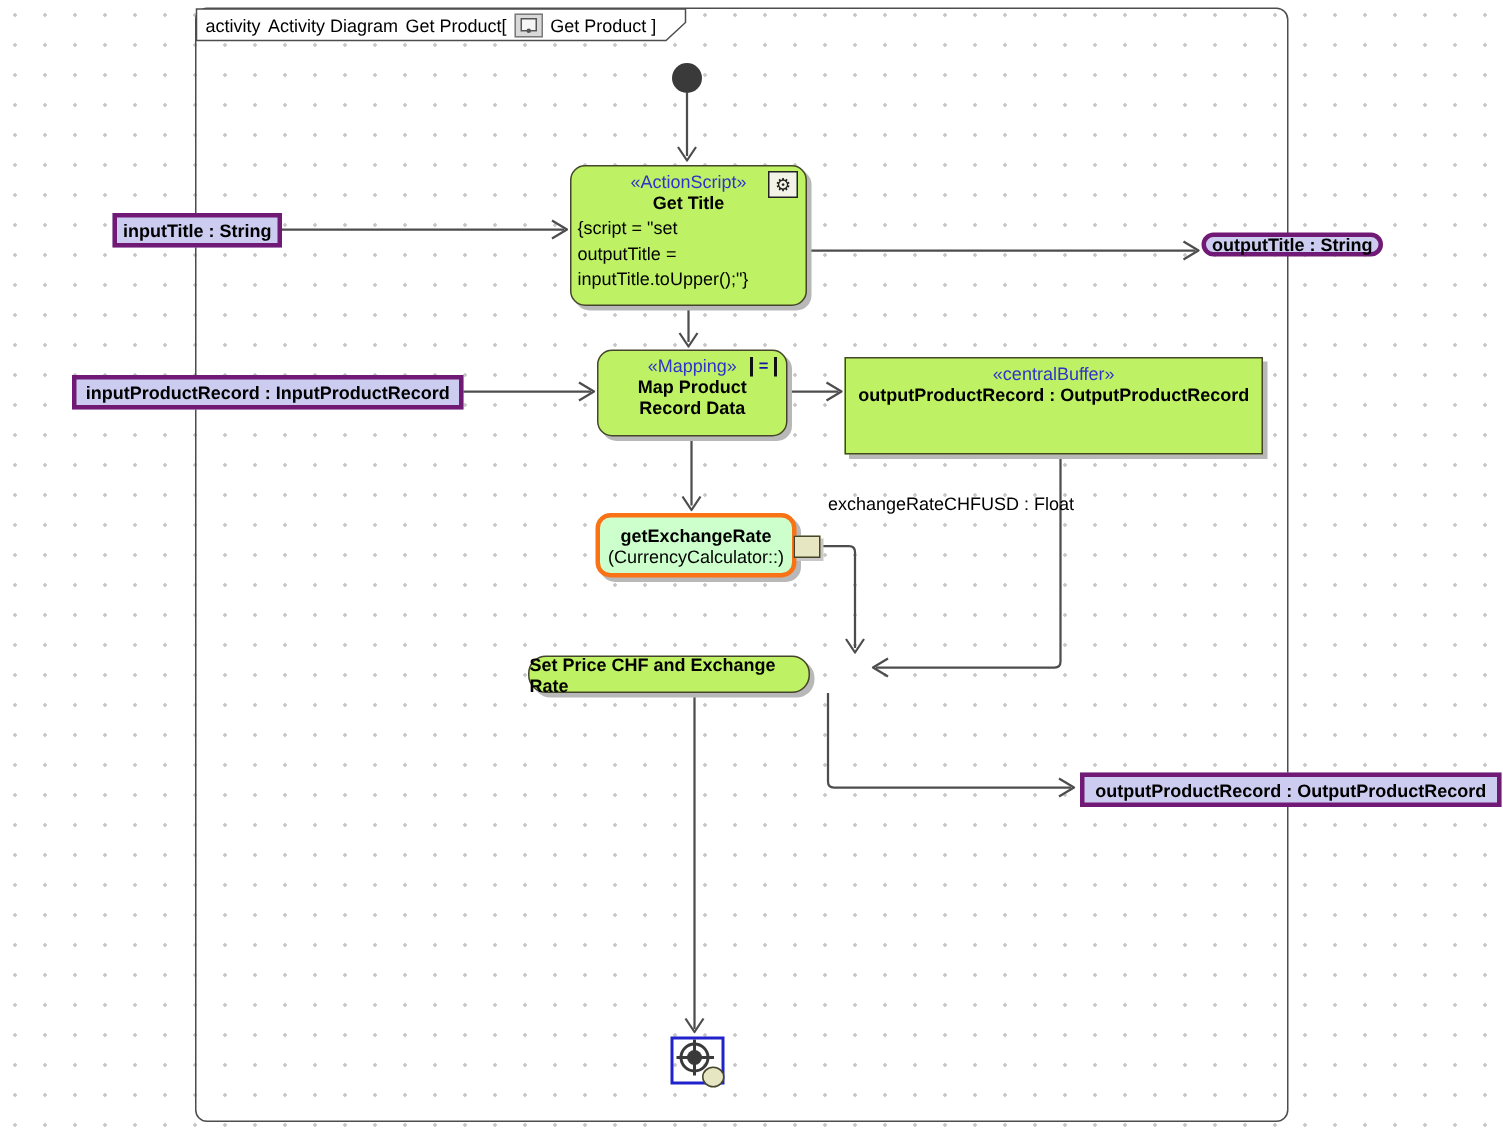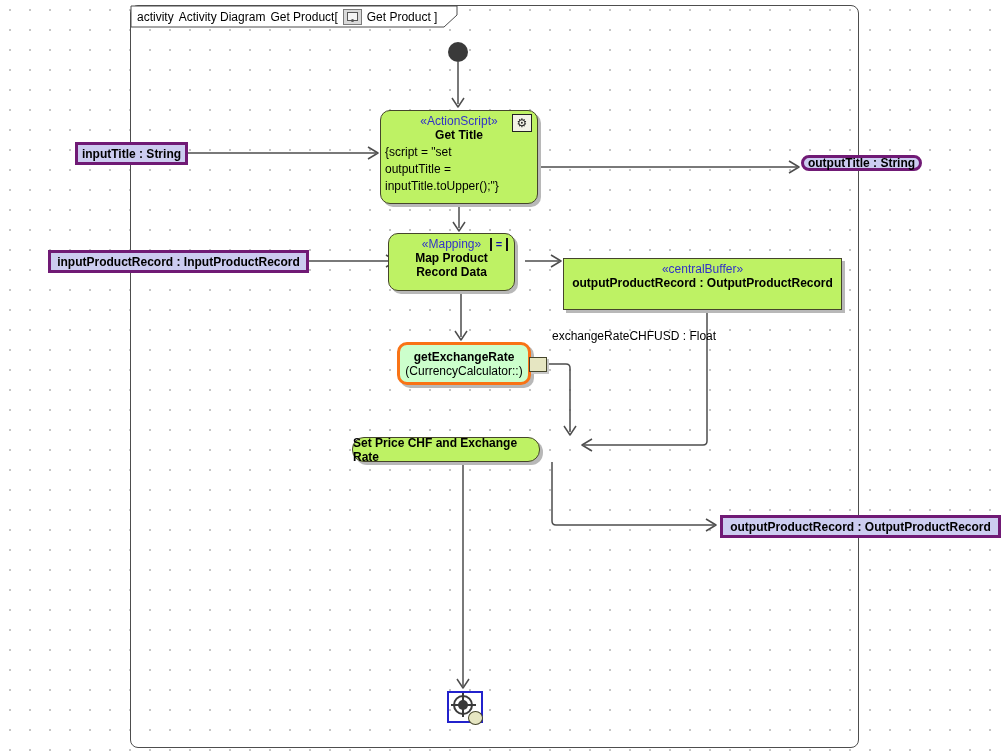--- a/index.html
+++ b/index.html
@@ -51,29 +51,29 @@
   }
   
   .get-title{left:380px;top:110px;width:158px;height:94px;}
   .script-body{align-self:flex-start;text-align:left;padding:2px 0 0 4px;line-height:17px;}
   .gear-box{
     position:absolute;top:3px;right:5px;width:18px;height:16px;
     border:1px solid #222;background:#F2F2E6;display:flex;align-items:center;justify-content:center;
     font-size:12px;line-height:14px;color:#222;
   }
   
-  .mapping{left:388px;top:233px;width:127px;height:58px;}
+  .mapping{left:398px;top:233px;width:127px;height:58px;}
   .map-icon{
     position:absolute;top:4px;right:6px;width:14px;height:13px;
     border-left:2px solid #111;border-right:2px solid #111;
     display:flex;align-items:center;justify-content:center;
     font-weight:700;color:#1111AA;font-size:11px;line-height:11px;
   }
   
-  .central-buffer{left:563px;top:238px;width:279px;height:52px;border-radius:0;margin-top:20px;}
+  .central-buffer{left:563px;top:238px;width:279px;height:65px;border-radius:0;}
   
   .call-node{
     left:397px;top:342px;width:134px;height:43px;
     background:#CCFFCC;border:3px solid #f97316;border-radius:10px;
     box-shadow:3px 3px 0 #B8B8B8;
     display:flex;flex-direction:column;align-items:center;justify-content:center;
     font-size:12px;box-sizing:border-box;
   }
   .pin{
     left:529px;top:357px;width:18px;height:15px;

